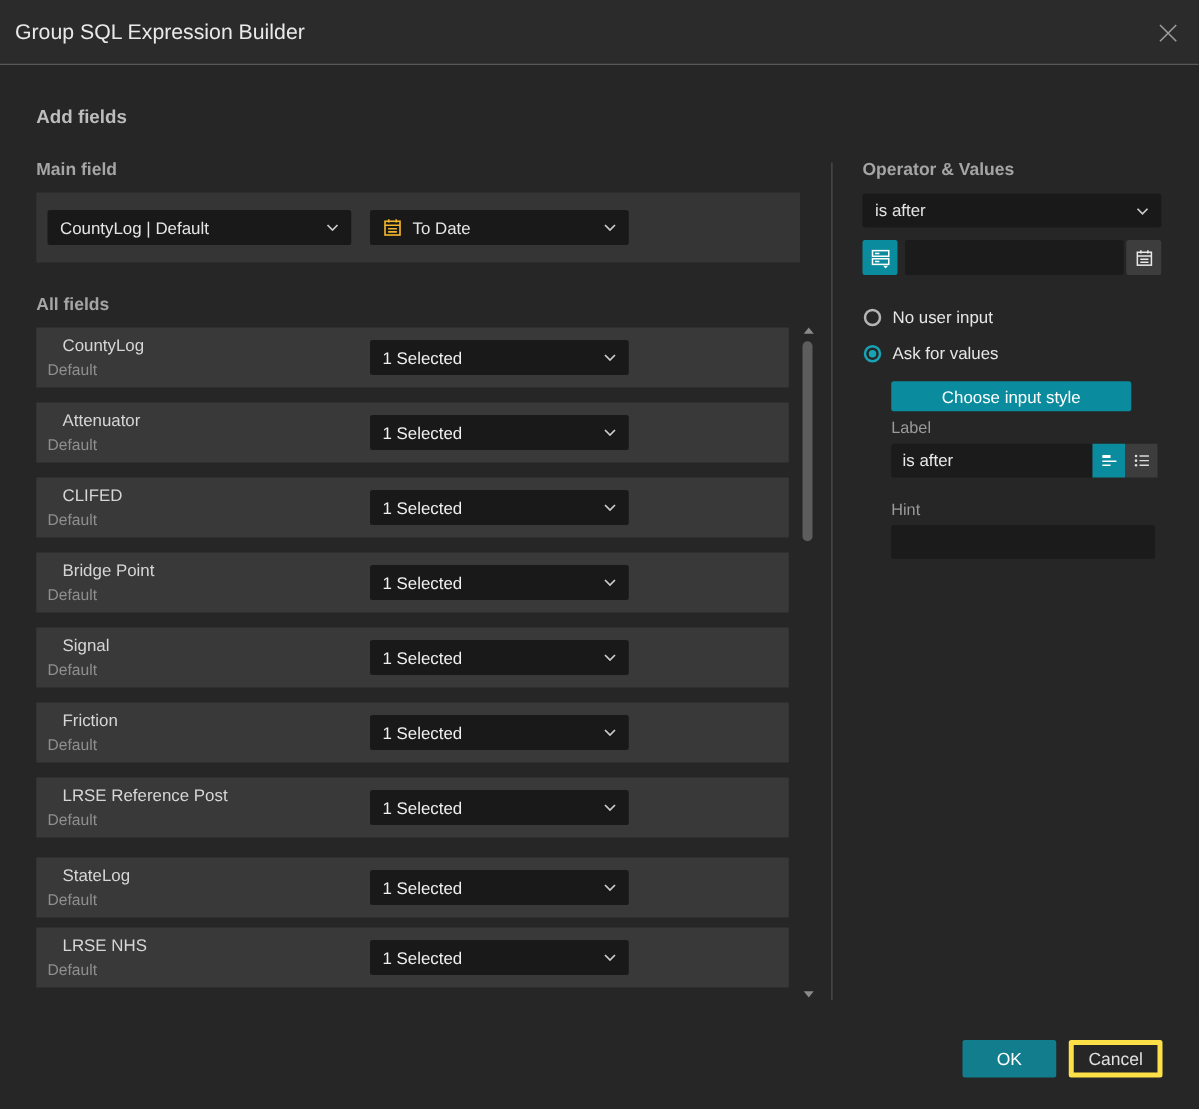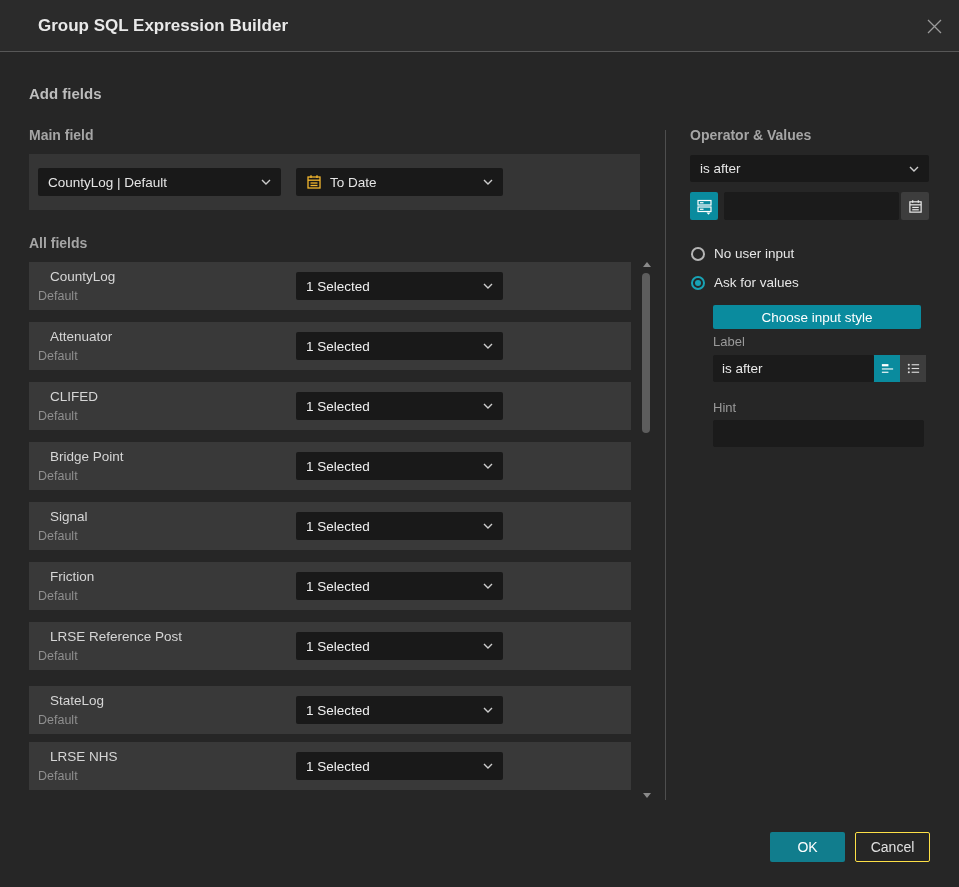--- a/index.html
+++ b/index.html
@@ -6,21 +6,21 @@
   body{
     width:959px;height:887px;position:relative;overflow:hidden;
     background:#262626;
     font-family:"Liberation Sans",sans-serif;
     -webkit-font-smoothing:antialiased;
   }
   .abs{position:absolute;}
 
   
   .titlebar{left:0;top:0;width:959px;height:52px;background:#2b2b2b;border-bottom:1px solid #575757;box-sizing:border-box;}
-  .title{left:38px;top:0;height:48px;line-height:52px;font-size:17px;font-weight:bold;color:#e9e9e9;}
+  .title{left:12px;top:0;height:48px;line-height:52px;font-size:17px;font-weight:normal;color:#e9e9e9;}
   .close-btn{left:921px;top:13px;width:26px;height:26px;display:flex;align-items:center;justify-content:center;cursor:pointer;}
 
   
   .h-add{left:29px;top:85px;font-size:15px;font-weight:bold;color:#bdbdbd;}
   .sec-label{font-size:14px;font-weight:bold;color:#a5a5a5;}
   .sub-label{font-size:13px;color:#9a9a9a;}
 
   
   .select{
     background:#191919;border-radius:2px;box-sizing:border-box;
@@ -66,41 +66,41 @@
 
   .radio-row{display:flex;align-items:center;gap:9px;cursor:pointer;}
   .radio-1{left:691px;top:246px;}
   .radio-2{left:691px;top:275px;}
   .radio-circle{width:14px;height:14px;border-radius:50%;border:2px solid #b5b5b5;box-sizing:border-box;background:transparent;flex:0 0 auto;}
   .radio-circle.sel{border-color:var(--radio-accent,#18a3b5);display:flex;align-items:center;justify-content:center;}
   .radio-circle.sel::after{content:"";width:6px;height:6px;border-radius:50%;background:var(--radio-accent,#18a3b5);}
   .radio-label{font-size:13.5px;color:#e6e6e6;}
 
   .choose-btn{
-    left:713px;top:305px;width:208px;height:24px;background:var(--accent,#0a8b9e);
+    left:713px;top:305px;width:192px;height:24px;background:var(--accent,#0a8b9e);
     border:none;border-radius:2px;color:#ffffff;font-size:13.5px;cursor:pointer;
     display:flex;align-items:center;justify-content:center;font-family:"Liberation Sans",sans-serif;
   }
   .lbl-label{left:713px;top:334px;}
   .label-input{left:713px;top:355px;width:161px;height:27px;}
   .style-btn{top:355px;width:26px;height:27px;display:flex;align-items:center;justify-content:center;cursor:pointer;}
   .style-btn.active{left:874px;background:var(--accent,#0a8b9e);}
   .style-btn.inactive{left:900px;background:#3d3d3d;}
   .hint-label{left:713px;top:400px;text-align:center;}
   .hint-input{left:713px;top:420px;width:211px;height:27px;}
 
   
   .ok-btn{
     left:770px;top:832px;width:75px;height:30px;background:var(--accent-dark,#117d8d);
     border:none;border-radius:2px;color:#ffffff;font-size:14px;cursor:pointer;
     display:flex;align-items:center;justify-content:center;font-family:"Liberation Sans",sans-serif;
   }
   .cancel-btn{
     left:855px;top:832px;width:75px;height:30px;background:transparent;
-    border:1px solid #fde047;border-radius:2px;color:#e0e0e0;font-size:14px;cursor:pointer;
+    border:4px solid #fde047;border-radius:2px;color:#e0e0e0;font-size:14px;cursor:pointer;
     display:flex;align-items:center;justify-content:center;box-sizing:border-box;font-family:"Liberation Sans",sans-serif;
   }
 </style>
 </head>
 <body>
 
 <div class="abs titlebar">
   <div class="abs title">Group SQL Expression Builder</div>
   <div class="abs close-btn">
     <span style="display:flex;">

